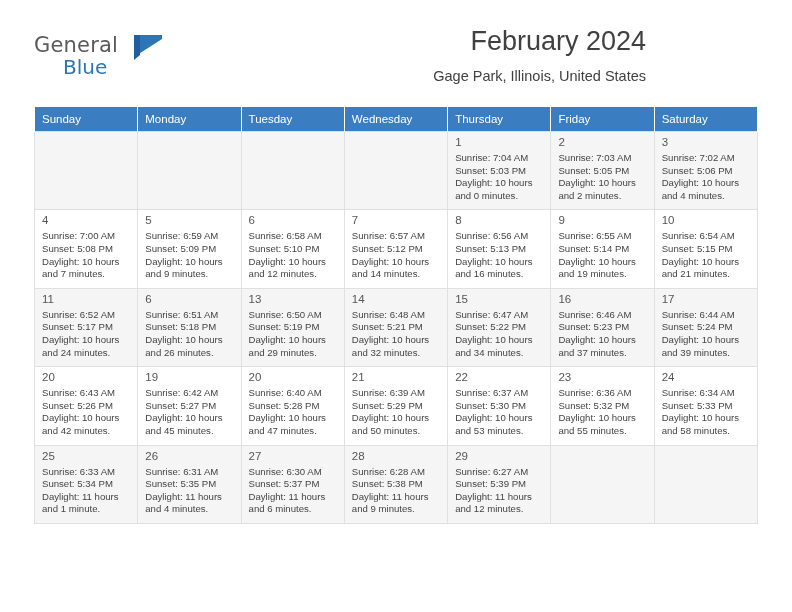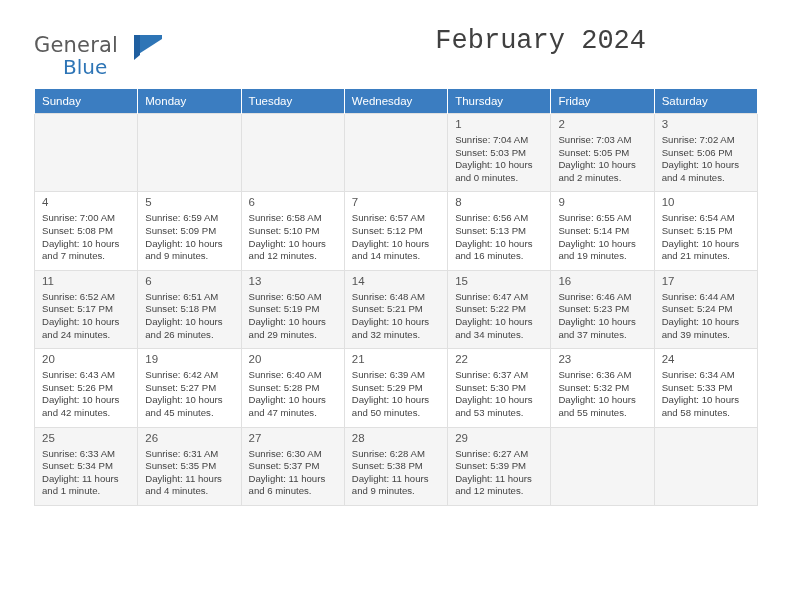--- a/index.html
+++ b/index.html
@@ -54,33 +54,33 @@
     width: 32px;
     height: 25px;
   }
   .title {
     position: absolute;
     right: 0;
     top: 0;
     font-size: 27px;
     color: #404040;
     text-align: right;
-    font-family: Liberation Mono, monospace;
+    font-family: Liberation Sans, sans-serif;
   }
   .subtitle {
     position: absolute;
     right: 0;
     top: 42px;
     font-size: 14.5px;
     color: #404040;
     text-align: right;
   }
   
   table.cal {
-    margin-top: 0;
+    margin-top: 18px;
     border-collapse: collapse;
     width: 724px;
     table-layout: fixed;
   }
   table.cal th {
     background: #3b7dc1;
     color: #ffffff;
     font-size: 11.5px;
     font-weight: normal;
     text-align: left;
@@ -124,20 +124,21 @@
     <div class="logo">
       <div class="logo-general">General</div>
       <div class="logo-blue">Blue</div>
       <svg class="logo-flag" viewBox="0 0 32 25">
         <polygon points="2,0 30,0 30,4 2,22" fill="#2e75b6"></polygon>
         <polygon points="2,0 2,25 8,20 8,0" fill="#1f5fa0"></polygon>
       </svg>
     </div>
 
     <div class="title">February 2024</div>
+    <div class="subtitle">Gage Park, Illinois, United States</div>
   </div>
 
   <table class="cal">
     <thead>
       <tr>
         <th>Sunday</th>
         <th>Monday</th>
         <th>Tuesday</th>
         <th>Wednesday</th>
         <th>Thursday</th>

